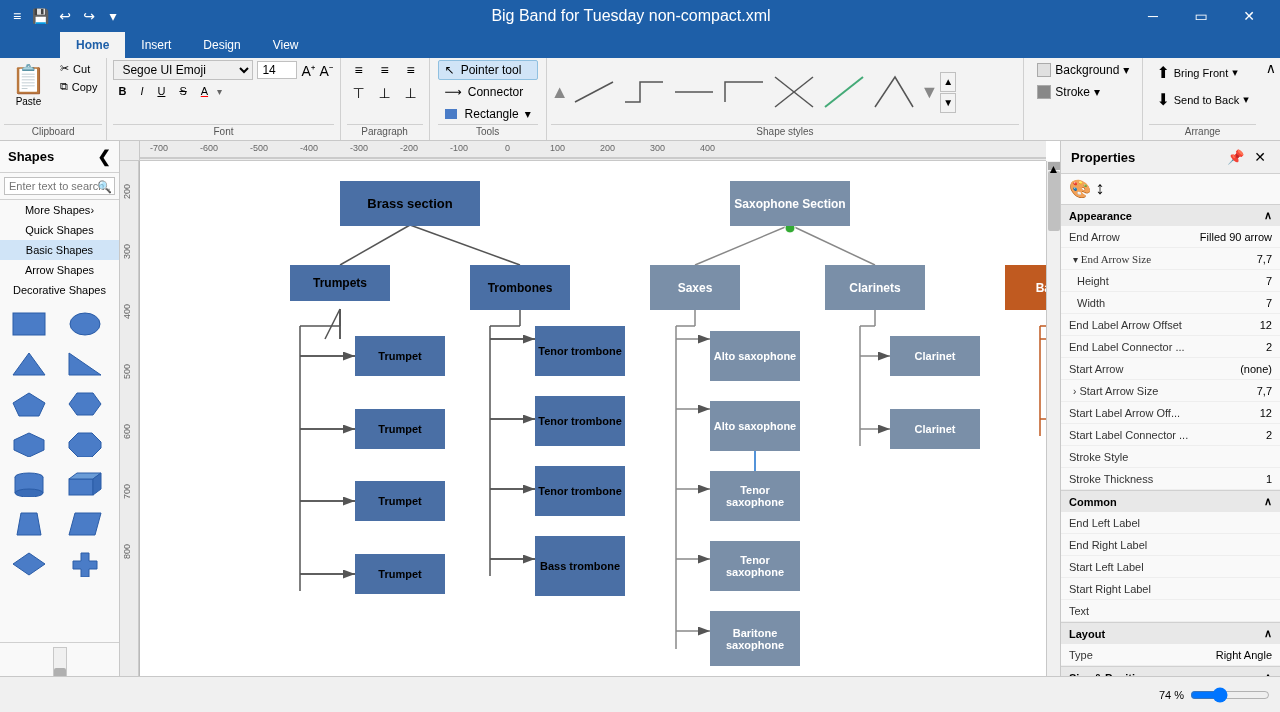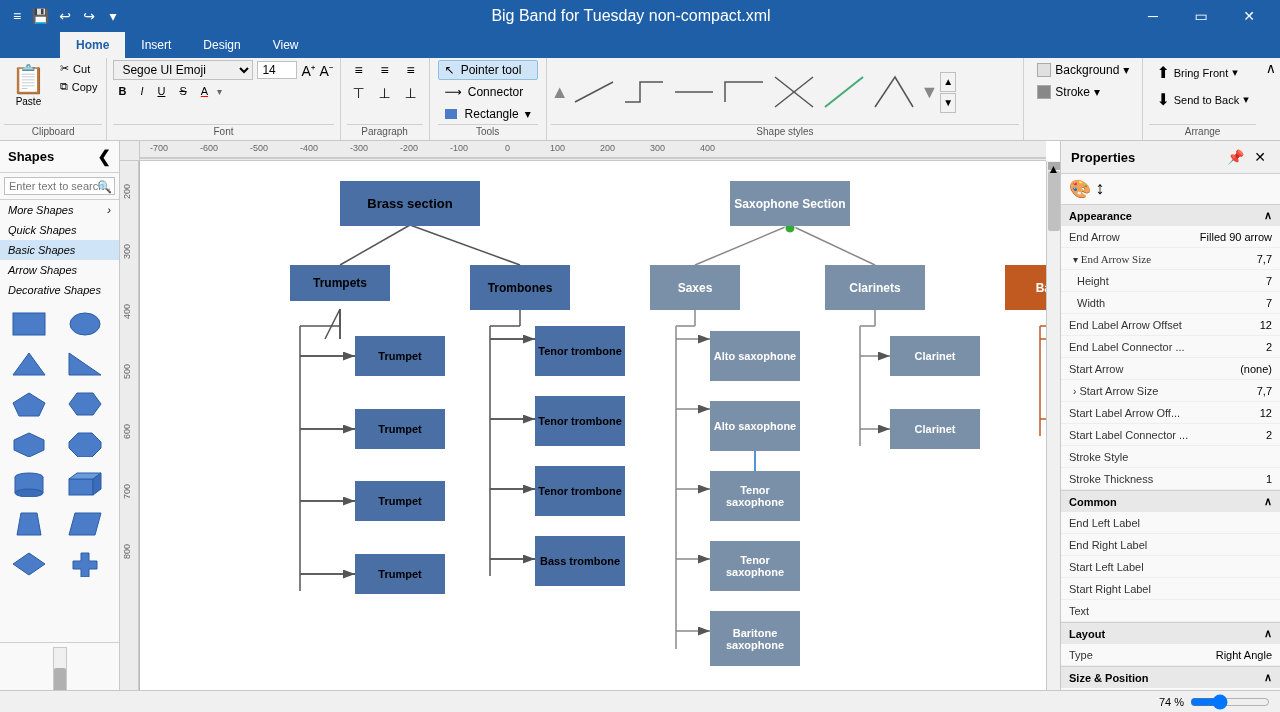--- a/index.html
+++ b/index.html
@@ -28,21 +28,21 @@
     .sm-btn { display: flex; align-items: center; gap: 4px; padding: 1px 4px; cursor: pointer; font-size: 11px; border: 1px solid transparent; border-radius: 2px; }
     .para-btn { width: 24px; height: 20px; display: flex; align-items: center; justify-content: center; cursor: pointer; border: 1px solid transparent; border-radius: 2px; font-size: 14px; }
     .arrange-btn { display: flex; align-items: center; gap: 4px; padding: 2px 6px; cursor: pointer; border: 1px solid transparent; border-radius: 2px; font-size: 11px; }
     .bg-btn { display: flex; align-items: center; gap: 4px; padding: 2px 6px; cursor: pointer; border: 1px solid transparent; border-radius: 2px; font-size: 12px; }
 
     
     .shapes-panel { width: 120px; background: #f9f9f9; border-right: 1px solid #c8c8c8; display: flex; flex-direction: column; }
     .shapes-header { display: flex; align-items: center; justify-content: space-between; padding: 6px 8px; font-weight: bold; font-size: 13px; border-bottom: 1px solid #d0d0d0; }
     .shapes-search { padding: 4px; border-bottom: 1px solid #d0d0d0; }
     .shapes-search input { width: 100%; border: 1px solid #c0c0c0; padding: 2px 4px; font-size: 11px; }
-    .shapes-category { padding: 4px 8px; font-size: 11px; cursor: pointer; display: flex; align-items: center; justify-content: space-between; font-style: italic; }
+    .shapes-category { padding: 4px 8px; font-size: 11px; cursor: pointer; display: flex; align-items: center; justify-content: center; }
     .shapes-category.active { background: #d0e4f7; }
 
     
     .canvas-area { flex: 1; background: white; position: relative; overflow: hidden; }
 
     
     .properties-panel { width: 220px; background: #f9f9f9; border-left: 1px solid #c8c8c8; overflow-y: auto; }
     .props-header { display: flex; align-items: center; justify-content: space-between; padding: 6px 10px; background: #f0f0f0; border-bottom: 1px solid #d0d0d0; }
     .props-title { font-size: 13px; font-weight: bold; }
     .props-icons { display: flex; gap: 4px; }
@@ -534,21 +534,21 @@
       </div>
 
       <div class="node node-blue" style="left:395px; top:235px; width:90px; height:50px; font-size:11px;">
         <span>Tenor trombone</span>
       </div>
 
       <div class="node node-blue" style="left:395px; top:305px; width:90px; height:50px; font-size:11px;">
         <span>Tenor trombone</span>
       </div>
 
-      <div class="node node-blue" style="left:395px; top:375px; width:90px; height:50px; font-size:11px;">
+      <div class="node node-blue" style="left:395px; top:375px; width:90px; height:60px; font-size:11px;">
         <span>Bass trombone</span>
       </div>
 
       <div class="node node-steel" style="left:570px; top:170px; width:90px; height:50px; font-size:11px;">
         <span>Alto saxophone</span>
       </div>
 
       <div class="node node-steel" style="left:570px; top:240px; width:90px; height:50px; font-size:11px;">
         <span>Alto saxophone</span>
       </div>
@@ -707,18 +707,18 @@
       </div>
       <div class="props-row">
         
         
       </div>
 
     </div>
   </div>
 </div>
 
-<div style="height:22px; background:#f0f0f0; border-top:1px solid #c8c8c8; display:flex; align-items:center; padding:0 10px; font-size:11px; position:absolute; bottom:0; left:0; right:0;">
+<div style="height:36px; background:#f0f0f0; border-top:1px solid #c8c8c8; display:flex; align-items:center; padding:0 10px; font-size:11px; position:absolute; bottom:0; left:0; right:0;">
   <div style="margin-left:auto; display:flex; align-items:center; gap:6px;">
     <span>74 %</span>
     <input type="range" min="10" max="200" value="74" style="width: 80px;">
   </div>
 </div>
 
 </body></html>

